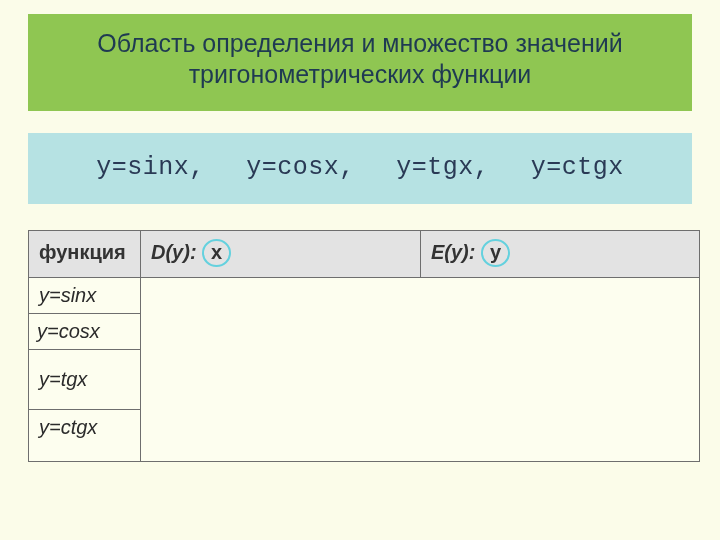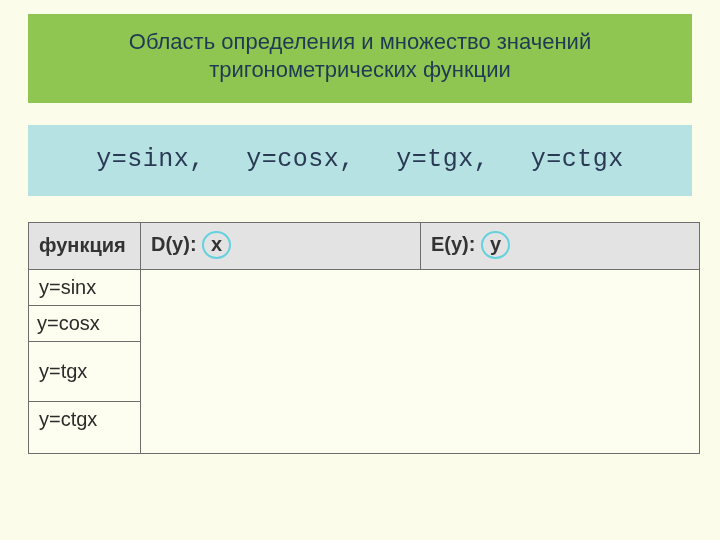--- a/index.html
+++ b/index.html
@@ -11,21 +11,21 @@
     overflow: hidden;
   }
   .header {
     background: #8fc652;
     margin: 14px 28px 0 28px;
     padding: 14px 12px 20px 12px;
     text-align: center;
   }
   .header-text {
     color: #1f3a52;
-    font-size: 22px;
+    font-size: 25px;
     line-height: 1.25;
     font-weight: 400;
   }
   .funcs-band {
     background: #b6e2e3;
     margin: 22px 28px 0 28px;
     padding: 20px 0 22px 0;
     text-align: center;
     font-family: Liberation Mono, monospace;
   }
@@ -50,27 +50,28 @@
     font-weight: 400;
     color: #2b2b2b;
   }
   thead th {
     background: #e3e3e3;
     font-size: 20px;
     padding: 8px 10px 10px 10px;
     font-weight: 700;
     color: #333;
   }
-  thead th .hdr-main { display:inline; }
+  thead th .hdr-main { display:inline;font-style:italic; }
   thead th.col-func { width: 112px; }
   thead th.col-d { width: 270px; }
   tbody td {
     background: #fdfeef;
     font-size: 20px;
     padding: 6px 10px;
+    font-style: italic;
   }
   
   tr.r-sin td { height: 32px; }
   tr.r-cos td { height: 36px; padding-left: 8px; }
   tr.r-tg td  { height: 60px; }
   tr.r-ctg td { height: 52px; vertical-align: top; padding-top:6px;}
   
   td.big-blank {
     background: #fdfeef;
   }

